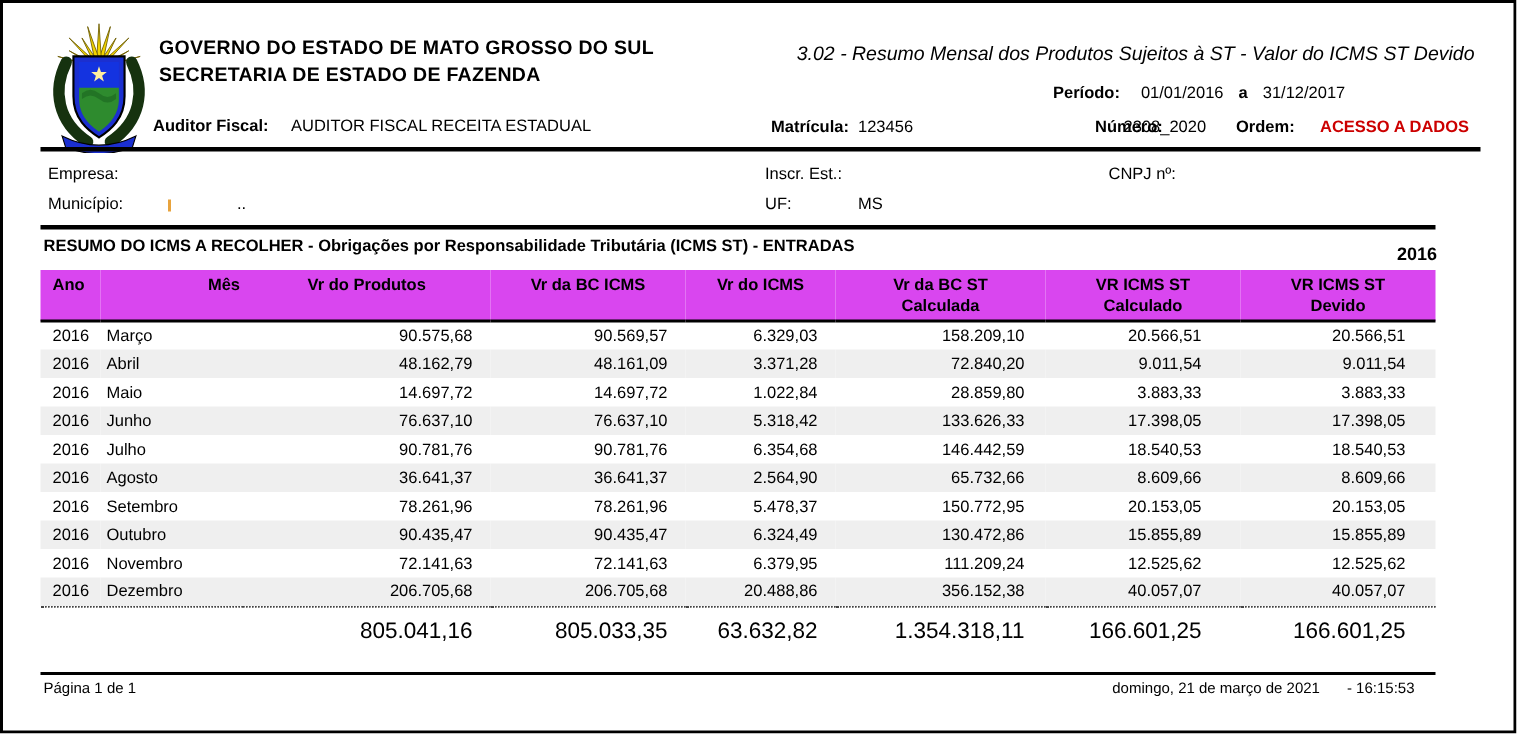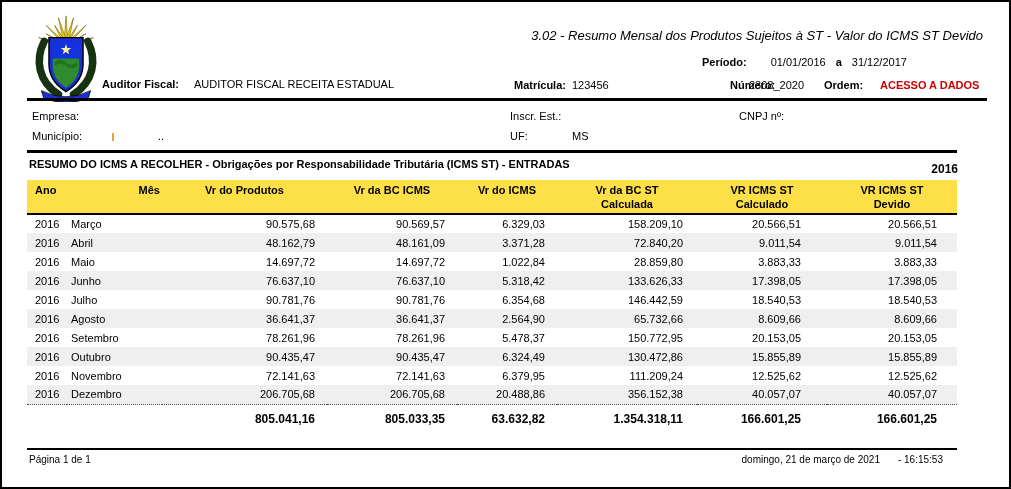--- a/index.html
+++ b/index.html
@@ -11,21 +11,21 @@
 
   
   .logo { left:28px; top:11px; }
   .org1 { left:104px; top:22px; font-size:13px; font-weight:bold; letter-spacing:.2px; }
   .org2 { left:104px; top:40px; font-size:13px; font-weight:bold; letter-spacing:.2px; }
   .auditor-label { left:100px; top:76px; font-size:11px; font-weight:bold; }
   .auditor-value { left:192px; top:76px; font-size:11px; }
   .report-title { right:26px; top:26px; font-size:13px; font-style:italic; }
   .periodo { left:700px; top:54px; font-size:11px; }
   .periodo b { font-weight:bold; }
-  .periodo .v { margin-left:24px; }
+  .periodo .v { margin-left:14px; }
   .periodo .sep { margin:0 10px; font-weight:bold; }
   .matricula-label { left:512px; top:77px; font-size:11px; font-weight:bold; }
   .matricula-value { left:570px; top:77px; font-size:11px; }
   .numero-label { left:700px; top:77px; font-size:11px; font-weight:bold;margin-left:28px; }
   .numero-value { left:747px; top:77px; font-size:11px; }
   .ordem-label { left:822px; top:77px; font-size:11px; font-weight:bold; }
   .ordem-value { left:878px; top:77px; font-size:11px; font-weight:bold; color:#cc0000; }
 
   .rule { position:absolute; background:#000; }
   .rule-top { left:25px; top:96px; width:960px; height:3px; }
@@ -41,39 +41,39 @@
   .municipio-dots { left:156px; top:128px; font-size:11px; }
   .uf-label { left:508px; top:128px; font-size:11px; }
   .uf-value { left:570px; top:128px; font-size:11px; }
 
   
   .section-title { left:27px; top:156px; font-size:11px; font-weight:bold; }
   .section-year { right:51px; top:160px; font-size:12px; font-weight:bold; }
 
   
   table.report { position:absolute; left:25px; top:178px; width:930px; border-collapse:collapse; table-layout:fixed; font-size:11px; }
-  thead th { background:#fde047; font-weight:bold; text-align:center; vertical-align:top; padding:3px 2px 2px 2px; height:34px; border-bottom:2px solid #000; line-height:14px; }
+  thead th { background:#d946ef; font-weight:bold; text-align:center; vertical-align:top; padding:3px 2px 2px 2px; height:34px; border-bottom:2px solid #000; line-height:14px; }
   th.c-ano { text-align:left; padding-left:8px; }
   th.c-mes { text-align:right; padding-left:4px; }
   .c-ano { width:40px; } .c-mes { width:95px; } .c-produtos { width:165px; }
   .c-bc_icms { width:130px; } .c-icms { width:100px; } .c-bc_st { width:140px; }
   .c-st_calc { width:130px; } .c-st_dev { width:130px; }
   tbody td { height:19px; padding:1px 2px; line-height:16px; }
   td.c-ano { padding-left:8px; }
   td.c-mes { padding-left:4px; }
   td.num { text-align:right; }
   td.c-produtos { padding-right:12px;text-align:right; }
   td.c-bc_icms { padding-right:12px; }
   td.c-icms { padding-right:12px; }
   td.c-bc_st { padding-right:14px; }
   td.c-st_calc { padding-right:26px; }
   td.c-st_dev { padding-right:20px; }
   tbody tr:nth-child(even) td { background:#efefef; }
   tbody tr:last-child td { border-bottom:1px dotted #444; }
-  tfoot td { font-weight:bold; font-size:12px; padding-top:7px; padding-bottom:4px; }
+  tfoot td { font-weight:normal; font-size:15px; padding-top:7px; padding-bottom:4px; }
 
   
   .footer-page { left:27px; top:452px; font-size:10px; }
   .footer-datetime { right:66px; top:452px; font-size:10px; }
   .footer-datetime .time { margin-left:18px; }
 </style>
 </head>
 <body>
 
 <div class="page">
@@ -101,20 +101,22 @@
       <path d="M20,26 h36 v28 c0,16 -10,24 -18,29 c-8,-5 -18,-13 -18,-29 z" fill="#1b2fd0" stroke="#000" stroke-width="1.5"></path>
       <path d="M24,30 h28 v22 h-28 z" fill="#1433e0"></path>
       <path d="M24,48 h28 v8 c0,12 -8,19 -14,23 c-6,-4 -14,-11 -14,-23 z" fill="#2e8b2e"></path>
       <polygon points="38,33 39.4,37 43.5,37 40.2,39.6 41.4,43.6 38,41.2 34.6,43.6 35.8,39.6 32.5,37 36.6,37" fill="#ffef9e"></polygon>
       <path d="M26,52 q6,-5 12,0 q6,5 12,0 v4 q-6,5 -12,0 q-6,-5 -12,0 z" fill="#1f6e23" opacity="0.8"></path>
 
       <path d="M12,82 q26,13 52,0 l-2.5,8 q-23.5,9 -47,0 z" fill="#1b2fd0" stroke="#000" stroke-width="0.8"></path>
     </svg>
   </div>
 
+  <div class="abs org1">GOVERNO DO ESTADO DE MATO GROSSO DO SUL</div>
+  <div class="abs org2">SECRETARIA DE ESTADO DE FAZENDA</div>
   <div class="abs report-title">3.02 - Resumo Mensal dos Produtos Sujeitos à ST - Valor do ICMS ST Devido</div>
 
   <div class="abs periodo">
     <b>Período:</b><span class="v">01/01/2016</span><span class="sep">a</span><span>31/12/2017</span>
   </div>
 
   <div class="abs auditor-label">Auditor Fiscal:</div>
   <div class="abs auditor-value">AUDITOR FISCAL RECEITA ESTADUAL</div>
 
   <div class="abs matricula-label">Matrícula:</div>

